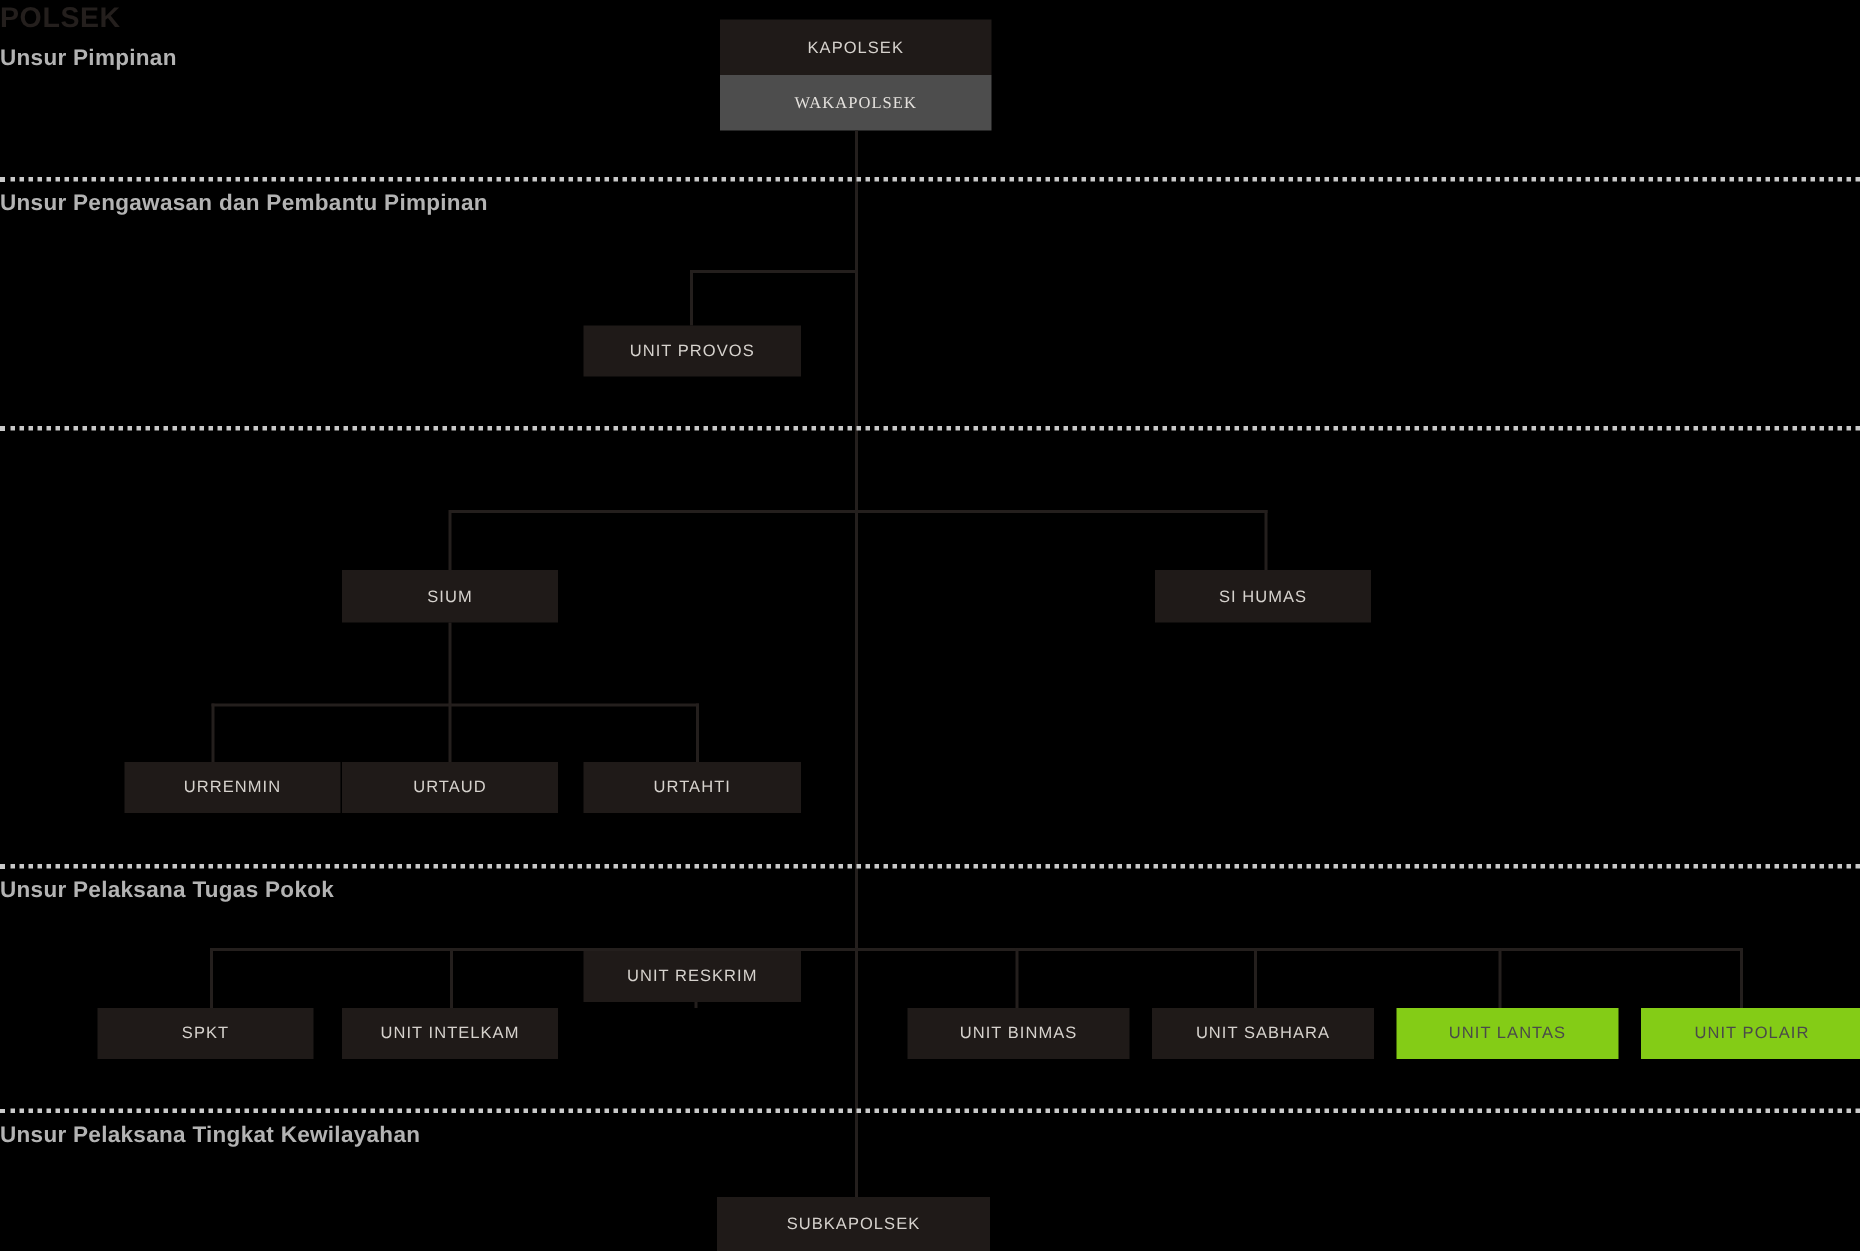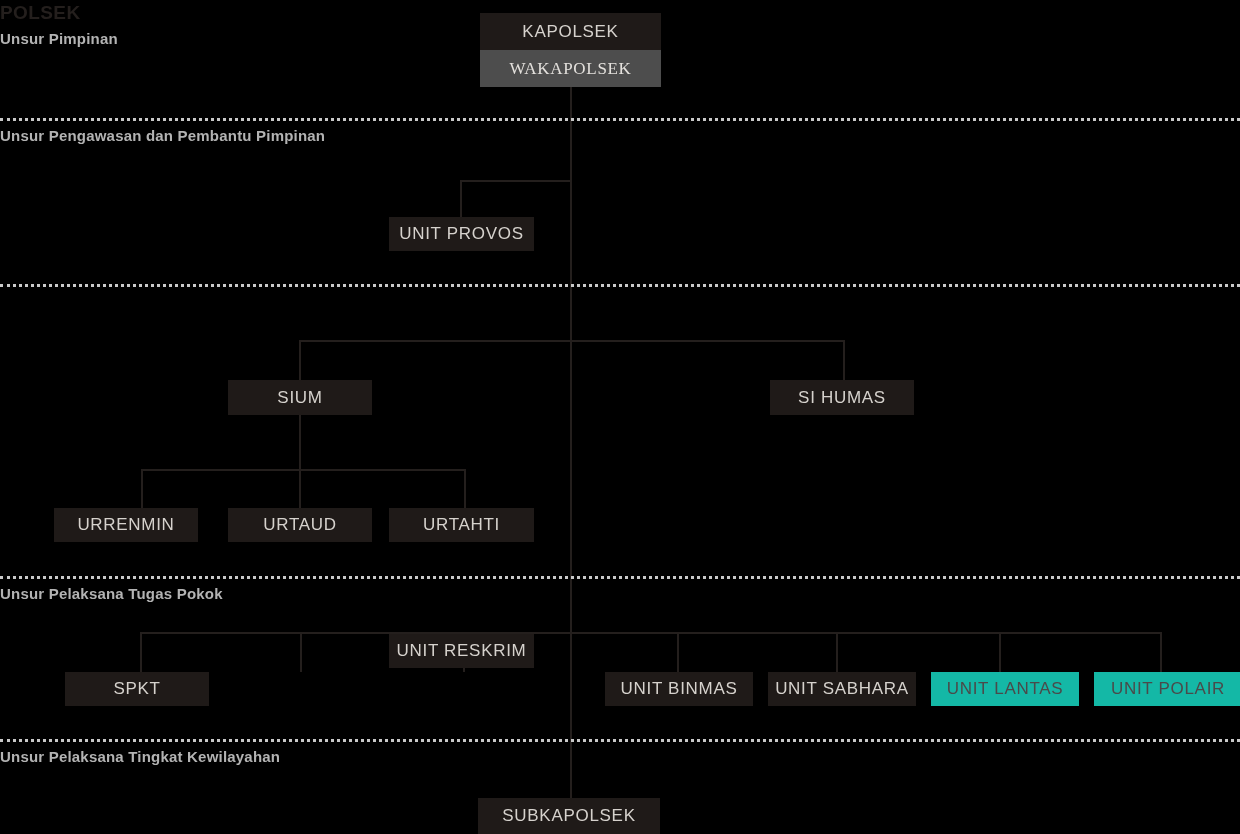--- a/index.html
+++ b/index.html
@@ -62,38 +62,38 @@
     height: 2px;
     background: #241f1d;
   }
 
   
   .node {
     position: absolute;
     display: flex;
     align-items: center;
     justify-content: center;
-    font-size: 17px;
+    font-size: 11px;
     letter-spacing: 0.7px;
     white-space: nowrap;
     text-align: center;
   }
 
   .node.dark {
     background: #1f1a18;
     color: #d6d2cd;
   }
 
   .node.mid {
     background: #4d4d4d;
     color: #e4e1dd;
   }
 
   .node.light {
-    background: #14b8a6;
+    background: #84cc16;
     color: #4a4a4a;
   }
 </style>
 </head>
 <body>
 
 <div id="chart">
 
   <div class="chart-title" style="top:2px;">POLSEK</div>
 
@@ -124,41 +124,42 @@
   <div class="node dark" style="left:228px; top:380px; width:144px; height:35px;">SIUM</div>
 
   <div class="node dark" style="left:770px; top:380px; width:144px; height:35px;">SI HUMAS</div>
 
   <div class="line-v" style="left:299px; top:415px; height:55px;"></div>
   <div class="line-h" style="left:141px; top:469px; width:325px;"></div>
   <div class="line-v" style="left:141px; top:469px; height:39px;"></div>
   <div class="line-v" style="left:299px; top:469px; height:39px;"></div>
   <div class="line-v" style="left:464px; top:469px; height:39px;"></div>
 
-  <div class="node dark" style="left:54px; top:508px; width:144px; height:34px;">URRENMIN</div>
+  <div class="node dark" style="left:83px; top:508px; width:144px; height:34px;">URRENMIN</div>
 
   <div class="node dark" style="left:228px; top:508px; width:144px; height:34px;">URTAUD</div>
 
   <div class="node dark" style="left:389px; top:508px; width:145px; height:34px;">URTAHTI</div>
 
   <div class="divider" style="top:576px;"></div>
 
   <div class="section-label" style="top:585px;">Unsur Pelaksana Tugas Pokok</div>
 
   <div class="line-h" style="left:140px; top:632px; width:1022px;"></div>
   <div class="line-v" style="left:140px; top:632px; height:40px;"></div>
   <div class="line-v" style="left:300px; top:632px; height:40px;"></div>
   <div class="line-v" style="left:463px; top:632px; height:40px;"></div>
   <div class="line-v" style="left:677px; top:632px; height:40px;"></div>
   <div class="line-v" style="left:836px; top:632px; height:40px;"></div>
   <div class="line-v" style="left:999px; top:632px; height:40px;"></div>
   <div class="line-v" style="left:1160px; top:632px; height:40px;"></div>
 
   <div class="node dark" style="left:65px; top:672px; width:144px; height:34px;">SPKT</div>
 
+  <div class="node dark" style="left:228px; top:672px; width:144px; height:34px;">UNIT INTELKAM</div>
 
   <div class="node dark" style="left:389px; top:634px; width:145px; height:34px;">UNIT RESKRIM</div>
 
   <div class="node dark" style="left:605px; top:672px; width:148px; height:34px;">UNIT BINMAS</div>
 
   <div class="node dark" style="left:768px; top:672px; width:148px; height:34px;">UNIT SABHARA</div>
 
   <div class="node light" style="left:931px; top:672px; width:148px; height:34px;">UNIT LANTAS</div>
 
   <div class="node light" style="left:1094px; top:672px; width:148px; height:34px;">UNIT POLAIR</div>

